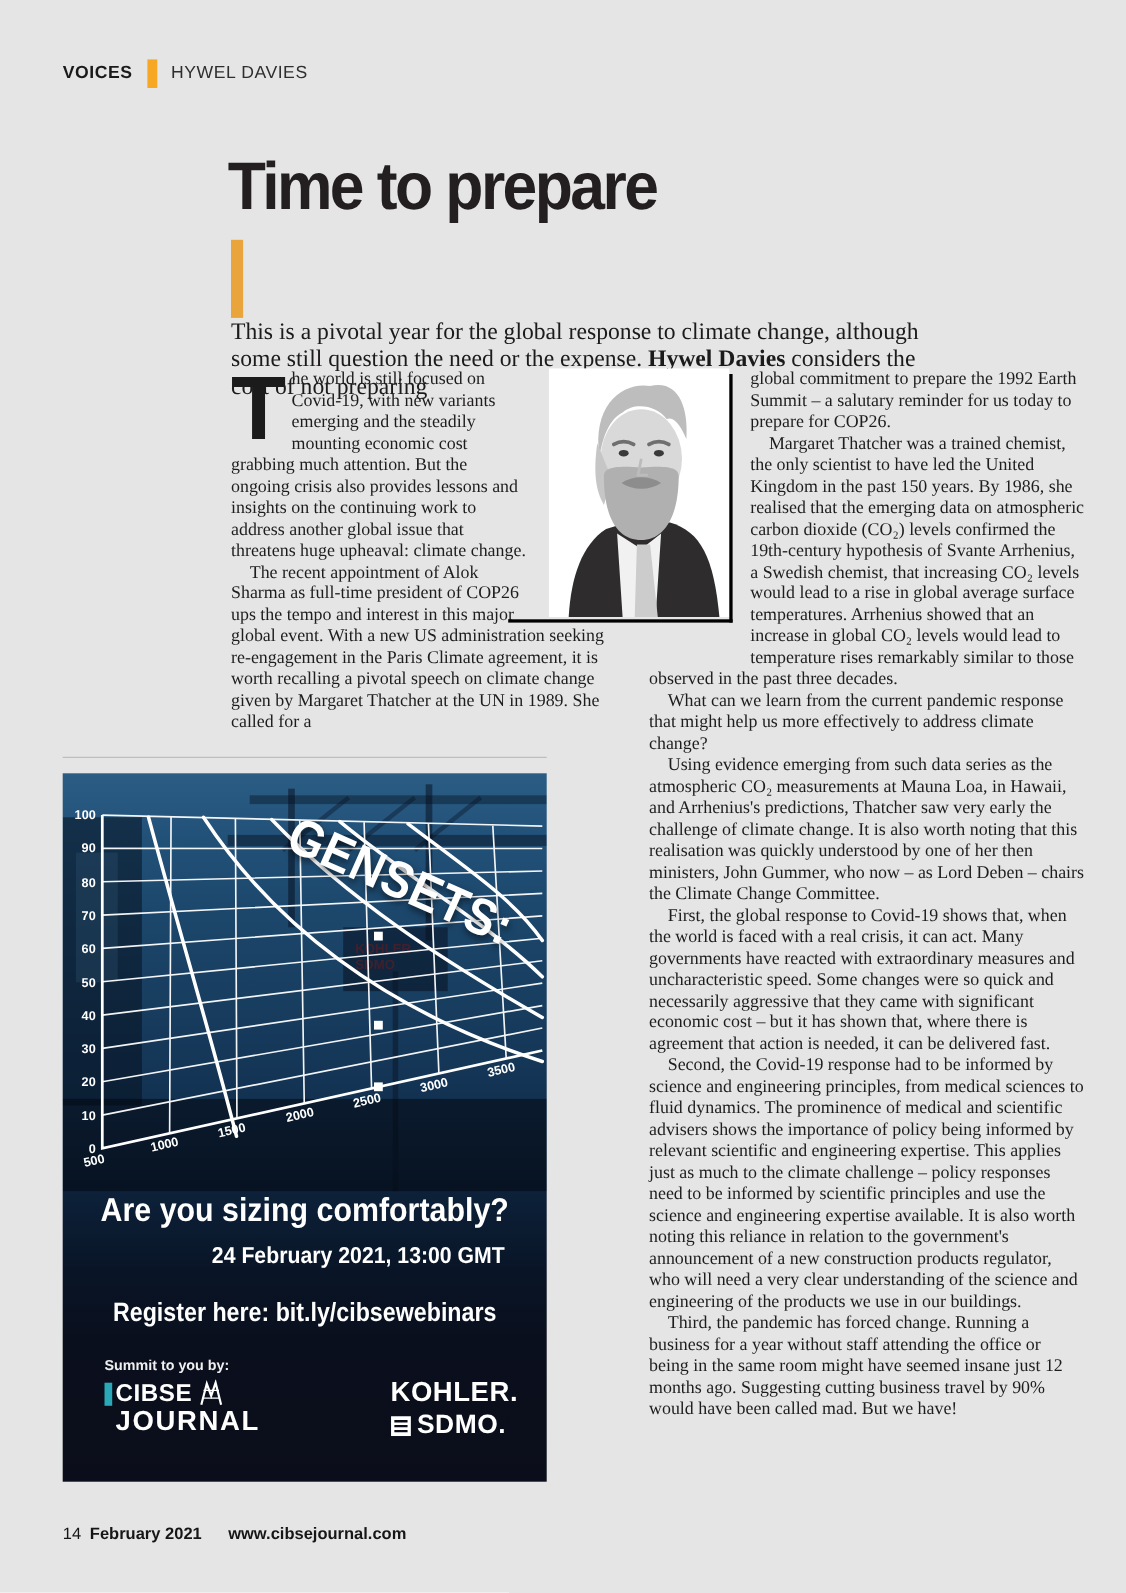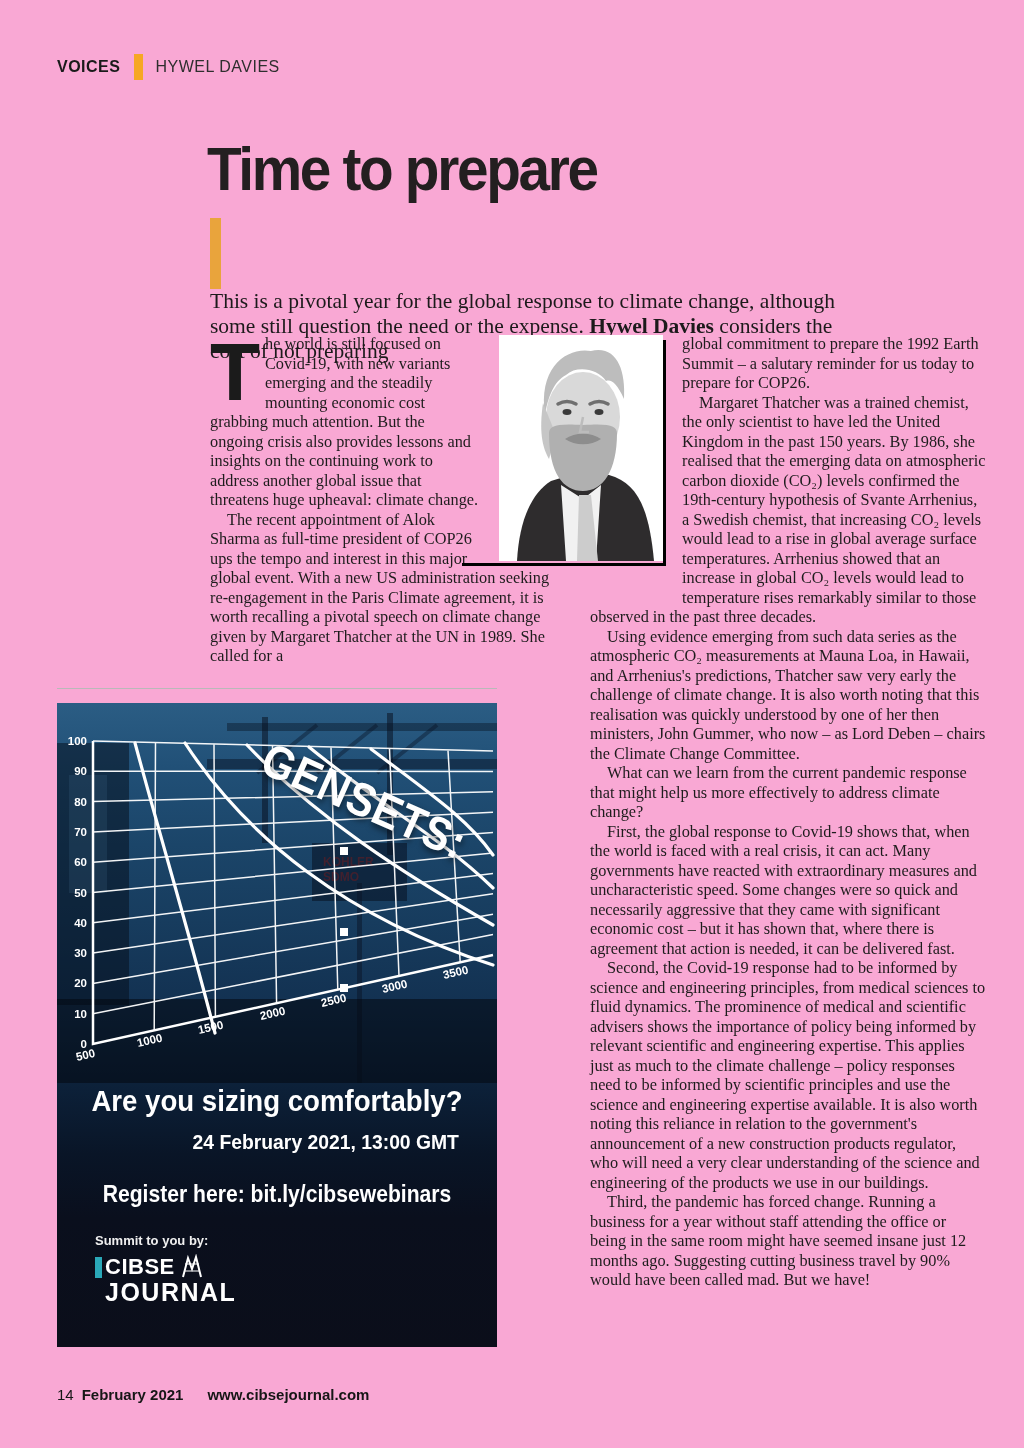--- a/index.html
+++ b/index.html
@@ -1,18 +1,18 @@
 <!DOCTYPE html>
 <html><head>
 <meta charset="utf-8">
 <style>
   * { margin:0; padding:0; box-sizing:border-box; }
   html,body { background:#ffffff; }
   .page {
-    position:relative; width:1024px; height:1448px; background:#f9a8d4;
+    position:relative; width:1024px; height:1448px; background:#e5e5e5;
     font-family:"Liberation Serif", serif; color:#221e1f; overflow:hidden;
   }
   
   .kicker { position:absolute; left:57px; top:54px; display:flex; align-items:center;
             font-family:"Liberation Sans", sans-serif; font-size:16px; }
   .kicker-section { font-weight:bold; color:#1a1a1a; letter-spacing:.5px; }
   .kicker-bar { width:9px; height:26px; background:#F6A723; margin:0 12px 0 14px; }
   .kicker-author { color:#2e2e2e; letter-spacing:.5px; }
   
   .title { position:absolute; left:207px; top:134px;
@@ -117,22 +117,22 @@
       <path d="M84 82 L81 97 L90 97" stroke="#bcbcbc" stroke-width="2.5" fill="none"></path>
     </svg>
   </div>
   <div class="rule-v"></div>
   <div class="rule-h"></div>
 
   <div class="col col2">
     <div class="spacer-l"></div>
     <p>global commitment to prepare the 1992 Earth Summit – a salutary reminder for us today to prepare for COP26.</p>
     <p class="indent">Margaret Thatcher was a trained chemist, the only scientist to have led the United Kingdom in the past 150 years. By 1986, she realised that the emerging data on atmospheric carbon dioxide (CO₂) levels confirmed the 19th-century hypothesis of Svante Arrhenius, a Swedish chemist, that increasing CO₂ levels would lead to a rise in global average surface temperatures. Arrhenius showed that an increase in global CO₂ levels would lead to temperature rises remarkably similar to those observed in the past three decades.</p>
+    <p class="indent">What can we learn from the current pandemic response that might help us more effectively to address climate change?</p>
     <p class="indent">Using evidence emerging from such data series as the atmospheric CO₂ measurements at Mauna Loa, in Hawaii, and Arrhenius's predictions, Thatcher saw very early the challenge of climate change. It is also worth noting that this realisation was quickly understood by one of her then ministers, John Gummer, who now – as Lord Deben – chairs the Climate Change Committee.</p>
-    <p class="indent">What can we learn from the current pandemic response that might help us more effectively to address climate change?</p>
     <p class="indent">First, the global response to Covid-19 shows that, when the world is faced with a real crisis, it can act. Many governments have reacted with extraordinary measures and uncharacteristic speed. Some changes were so quick and necessarily aggressive that they came with significant economic cost – but it has shown that, where there is agreement that action is needed, it can be delivered fast.</p>
     <p class="indent">Second, the Covid-19 response had to be informed by science and engineering principles, from medical sciences to fluid dynamics. The prominence of medical and scientific advisers shows the importance of policy being informed by relevant scientific and engineering expertise. This applies just as much to the climate challenge – policy responses need to be informed by scientific principles and use the science and engineering expertise available. It is also worth noting this reliance in relation to the government's announcement of a new construction products regulator, who will need a very clear understanding of the science and engineering of the products we use in our buildings.</p>
     <p class="indent">Third, the pandemic has forced change. Running a business for a year without staff attending the office or being in the same room might have seemed insane just 12 months ago. Suggesting cutting business travel by 90% would have been called mad. But we have!</p>
   </div>
 
   <div class="ad-sep"></div>
   <div class="ad">
 
     <svg class="ad-chart" width="440" height="380" viewBox="0 0 440 380" xmlns="http://www.w3.org/2000/svg">
 
@@ -211,20 +211,30 @@
         <div class="cibse-row">
           <span class="cibse-bar"></span>
           <span class="cibse-word">CIBSE</span>
           <svg class="cibse-crest" width="24" height="26" viewBox="0 0 24 26" xmlns="http://www.w3.org/2000/svg">
             <path d="M3 23 L8 4 L12 15 L16 3 L21 23" stroke="#ffffff" stroke-width="2" fill="none"></path>
             <path d="M5 10 L19 10 M4 17 L20 17" stroke="#ffffff" stroke-width="1.2" fill="none"></path>
           </svg>
         </div>
         <div class="cibse-journal">JOURNAL</div>
       </div>
+      <div class="kohler-block">
+        <div class="kohler-word">KOHLER.</div>
+        <div class="sdmo-row">
+          <svg width="19" height="19" viewBox="0 0 19 19" xmlns="http://www.w3.org/2000/svg">
+            <rect x="0.5" y="0.5" width="18" height="18" fill="#ffffff"></rect>
+            <path d="M3.5 5 L15.5 5 M3.5 9.5 L15.5 9.5 M3.5 14 L15.5 14" stroke="#0b0e1a" stroke-width="2.2"></path>
+          </svg>
+          <span class="sdmo-word">SDMO.</span>
+        </div>
+      </div>
     </div>
   </div>
 
   <div class="footer">
     <span class="pnum">14</span><span class="pdate">February 2021</span><span class="purl">www.cibsejournal.com</span>
   </div>
 
 </div>
 
 </body></html>

